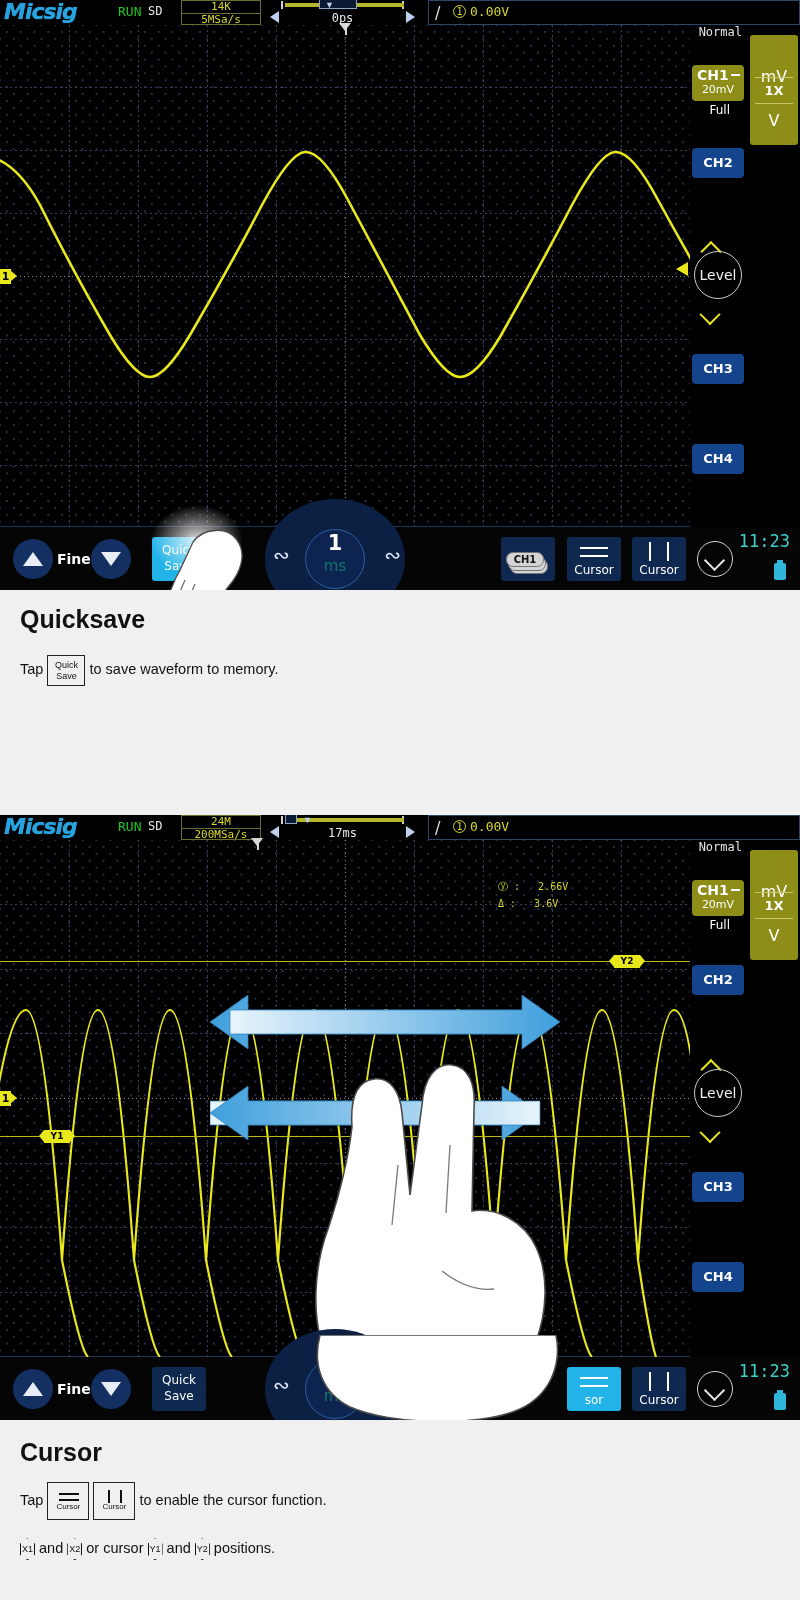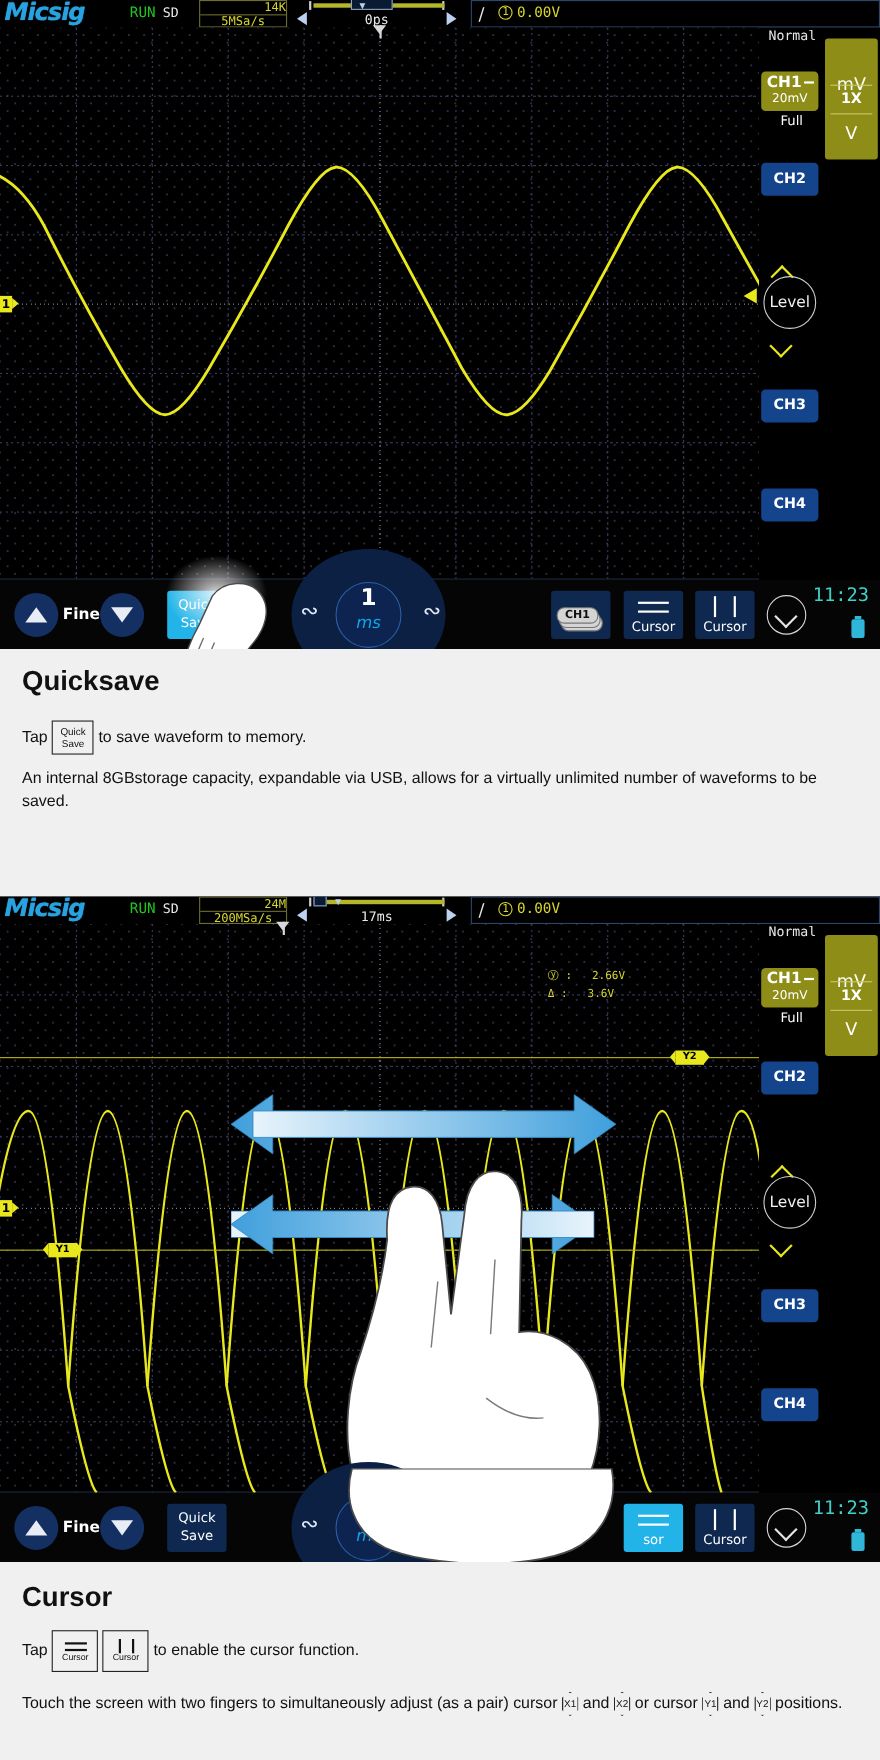--- a/index.html
+++ b/index.html
@@ -22,21 +22,21 @@
            font-style:italic; color:#29a3e0; letter-spacing:-1px;
            font-family:"DejaVu Sans", sans-serif; text-shadow:0 0 1px #29a3e0;}
   .runstate { position:absolute; left:118px; top:4px; font-size:13px; color:#21c421;
               font-family:"DejaVu Sans Mono", monospace; }
   .sdtag { position:absolute; left:148px; top:4px; font-size:12px; color:#e9e9e9;
            font-family:"DejaVu Sans Mono", monospace; }
   .acqbox { position:absolute; left:181px; top:0px; width:80px; height:25px;
             border:1px solid #6d6d30; }
   .acqbox .d { position:absolute; width:100%; text-align:center; color:#d6d62e;
                font-size:11px; font-family:"DejaVu Sans Mono", monospace; }
-  .acqbox .d1 { top:-1px;text-align:right; }
+  .acqbox .d1 { top:-1px; }
   .acqbox .d2 { top:12px; }
   .acqbox .sep { position:absolute; left:0; top:12px; width:100%; height:1px; background:#6d6d30; }
 
   .tbbox { position:absolute; left:265px; top:0; width:155px; height:25px; }
   .tbbar { position:absolute; left:16px; top:1px; width:123px; height:8px;
            border-left:2px solid #cfcfcf; border-right:2px solid #cfcfcf; }
   .tbbar i { position:absolute; left:2px; top:2px; width:119px; height:4px; background:#b6b62c; }
   .tbwin { position:absolute; left:54px; top:-1px; width:38px; height:10px;
            background:#0b1a33; border:1px solid #8fa6c8; }
   .tbmark { position:absolute; left:60px; top:0px; color:#bcd0ef; font-size:9px; }
@@ -166,21 +166,21 @@
   .sqbtn .lb { position:absolute; left:0; bottom:4px; width:100%; font-size:12px; }
 
   .timebtn { position:absolute; width:140px; height:63px; }
   .timebtn .halo { position:absolute; left:0; top:-28px; width:140px; height:120px;
                    border-radius:50%; background:#0c2044; }
   .timebtn .ring { position:absolute; left:40px; top:2px; width:60px; height:60px;
                    border-radius:50%; border:1.5px solid #2b5ea5; background:#0d2450; }
   .timebtn .v { position:absolute; left:40px; top:4px; width:60px; text-align:center;
                 color:#fff; font-size:21px; font-weight:bold; font-family:"DejaVu Sans", sans-serif; }
   .timebtn .u { position:absolute; left:40px; top:30px; width:60px; text-align:center;
-                color:#0ea5e9; font-size:15px; font-family:"DejaVu Sans", sans-serif;font-style:italic; }
+                color:#0f766e; font-size:15px; font-family:"DejaVu Sans", sans-serif; }
   .timebtn .wv { position:absolute; top:16px; color:#dfe7f3; font-size:20px;
                  font-family:"DejaVu Sans", sans-serif; }
 
   .ch1stack { position:absolute; width:54px; height:44px; background:#0e2850; border-radius:3px; }
   .ch1stack .card { position:absolute; width:38px; height:15px; background:#d4d4d4;
       border:1px solid #757575; border-radius:7px; }
   .ch1stack .card.top { color:#111; font-size:10px; font-weight:bold; text-align:center;
       line-height:14px; font-family:"DejaVu Sans", sans-serif; }
 
   .cursorbtn .eq { position:absolute; left:13px; width:28px; height:2px; background:#fff; }
@@ -371,21 +371,20 @@
 <div class="docsec" id="doc1">
   <div class="doc-h" style="top:15px">Quicksave</div>
   <div class="doc-p" style="top:65px;width:760px;">
     <span>Tap</span>
     <span class="kbd qs">
       <span style="display:block">Quick</span>
       <span style="display:block">Save</span>
     </span>
     <span>to save waveform to memory.</span>
   </div>
-  <div class="doc-p" style="top:108px;width:765px;">An internal 8GBstorage capacity, expandable via USB, allows for a virtually unlimited number of waveforms to be saved.</div>
 </div>
 
 <div class="scope" id="scope2">
 
   <div class="topbar">
     <div class="brand">Micsig</div>
     <div class="runstate">RUN</div>
     <div class="sdtag">SD</div>
     <div class="acqbox">
       <div class="d d1">24M</div>
@@ -566,21 +565,20 @@
       <span class="eq" style="top:10px"></span><span class="eq" style="top:16px"></span>
       <span class="lbl">Cursor</span>
     </span>
     <span class="kbd cur">
       <span class="vb" style="left:14px"></span><span class="vb" style="left:26px"></span>
       <span class="lbl">Cursor</span>
     </span>
     <span>to enable the cursor function.</span>
   </div>
   <div class="doc-p" style="top:118px;width:775px;">
-    <span>Touch the screen with two fingers to simultaneously adjust (as a pair) cursor</span>
     <span class="hexglyph"><span></span><i>X1</i></span>
     <span>and</span>
     <span class="hexglyph"><span></span><i>X2</i></span>
     <span>or cursor</span>
     <span class="hexglyph"><span></span><i>Y1</i></span>
     <span>and</span>
     <span class="hexglyph"><span></span><i>Y2</i></span>
     <span>positions.</span>
   </div>
 </div>

